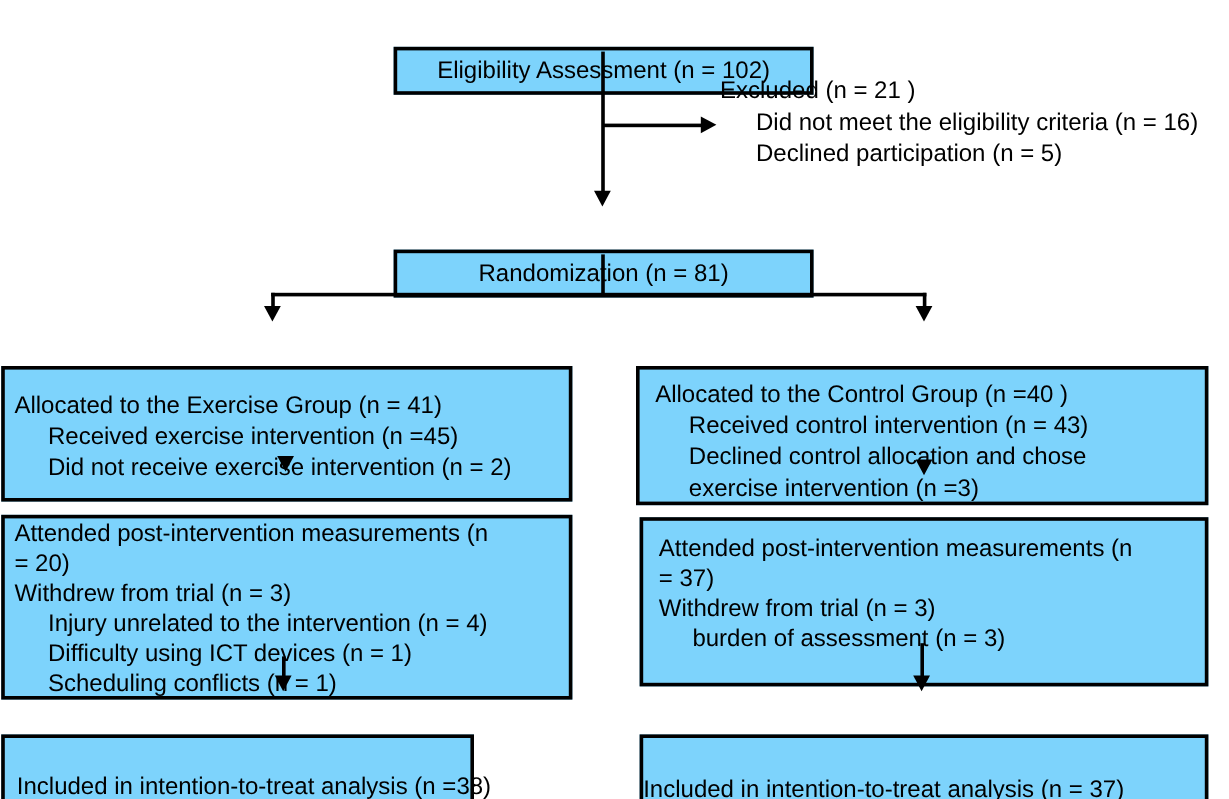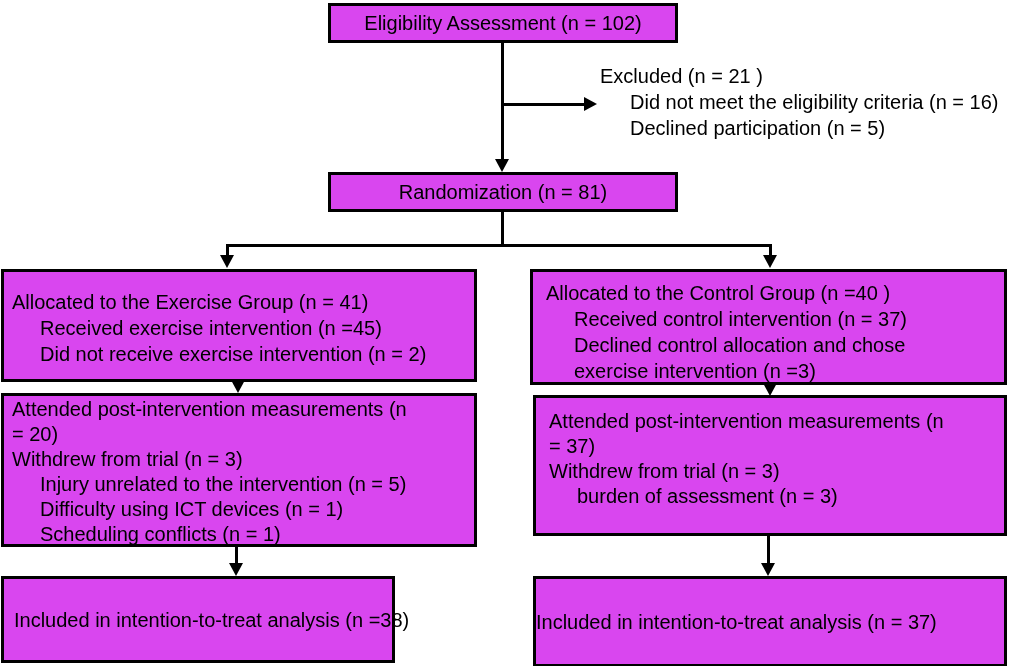--- a/index.html
+++ b/index.html
@@ -10,21 +10,22 @@
     height: 666px;
     background: #ffffff;
     font-family: "Liberation Sans", "DejaVu Sans", sans-serif;
     color: #000000;
     font-size: 20px;
     overflow: hidden;
   }
   .box {
     position: absolute;
     border: 3px solid #000000;
-    background: #d946ef;
+    background: #7dd3fc;
+    margin-top: 36px;
   }
   .box.center {
     display: flex;
     align-items: center;
     justify-content: center;
     text-align: center;
   }
   .box.vcenter {
     display: flex;
     align-items: center;
@@ -83,34 +84,34 @@
   <div class="arrow-down" style="left:763px; top:255px;"></div>
 
   <div class="box" style="left:1px; top:269px; width:476px; height:113px; padding:17px 8px 0 8px;">
     <div class="bl">Allocated to the Exercise Group (n = 41)</div>
     <div class="bl ind">Received exercise intervention (n =45)</div>
     <div class="bl ind">Did not receive exercise intervention (n = 2)</div>
   </div>
 
   <div class="box" style="left:530px; top:269px; width:477px; height:116px; padding:8px 8px 0 13px;">
     <div class="bl">Allocated to the Control Group (n =40 )</div>
-    <div class="bl ind">Received control intervention (n = 37)</div>
+    <div class="bl ind">Received control intervention (n = 43)</div>
     <div class="bl ind">Declined control allocation and chose</div>
     <div class="bl ind">exercise intervention (n =3)</div>
   </div>
 
   <div class="arrow-down" style="left:231px; top:380px;"></div>
 
   <div class="arrow-down" style="left:763px; top:383px;"></div>
 
   <div class="box post" style="left:1px; top:393px; width:476px; height:154px; padding:1px 6px 0 8px;">
     <div class="bl">Attended post-intervention measurements (n</div>
     <div class="bl">= 20)</div>
     <div class="bl">Withdrew from trial (n = 3)</div>
-    <div class="bl ind">Injury unrelated to the intervention (n = 5)</div>
+    <div class="bl ind">Injury unrelated to the intervention (n = 4)</div>
     <div class="bl ind">Difficulty using ICT devices (n = 1)</div>
     <div class="bl ind">Scheduling conflicts (n = 1)</div>
   </div>
 
   <div class="box post" style="left:533px; top:395px; width:474px; height:141px; padding:11px 6px 0 13px;">
     <div class="bl">Attended post-intervention measurements (n</div>
     <div class="bl">= 37)</div>
     <div class="bl">Withdrew from trial (n = 3)</div>
     <div class="bl ind">burden of assessment (n = 3)</div>
   </div>

